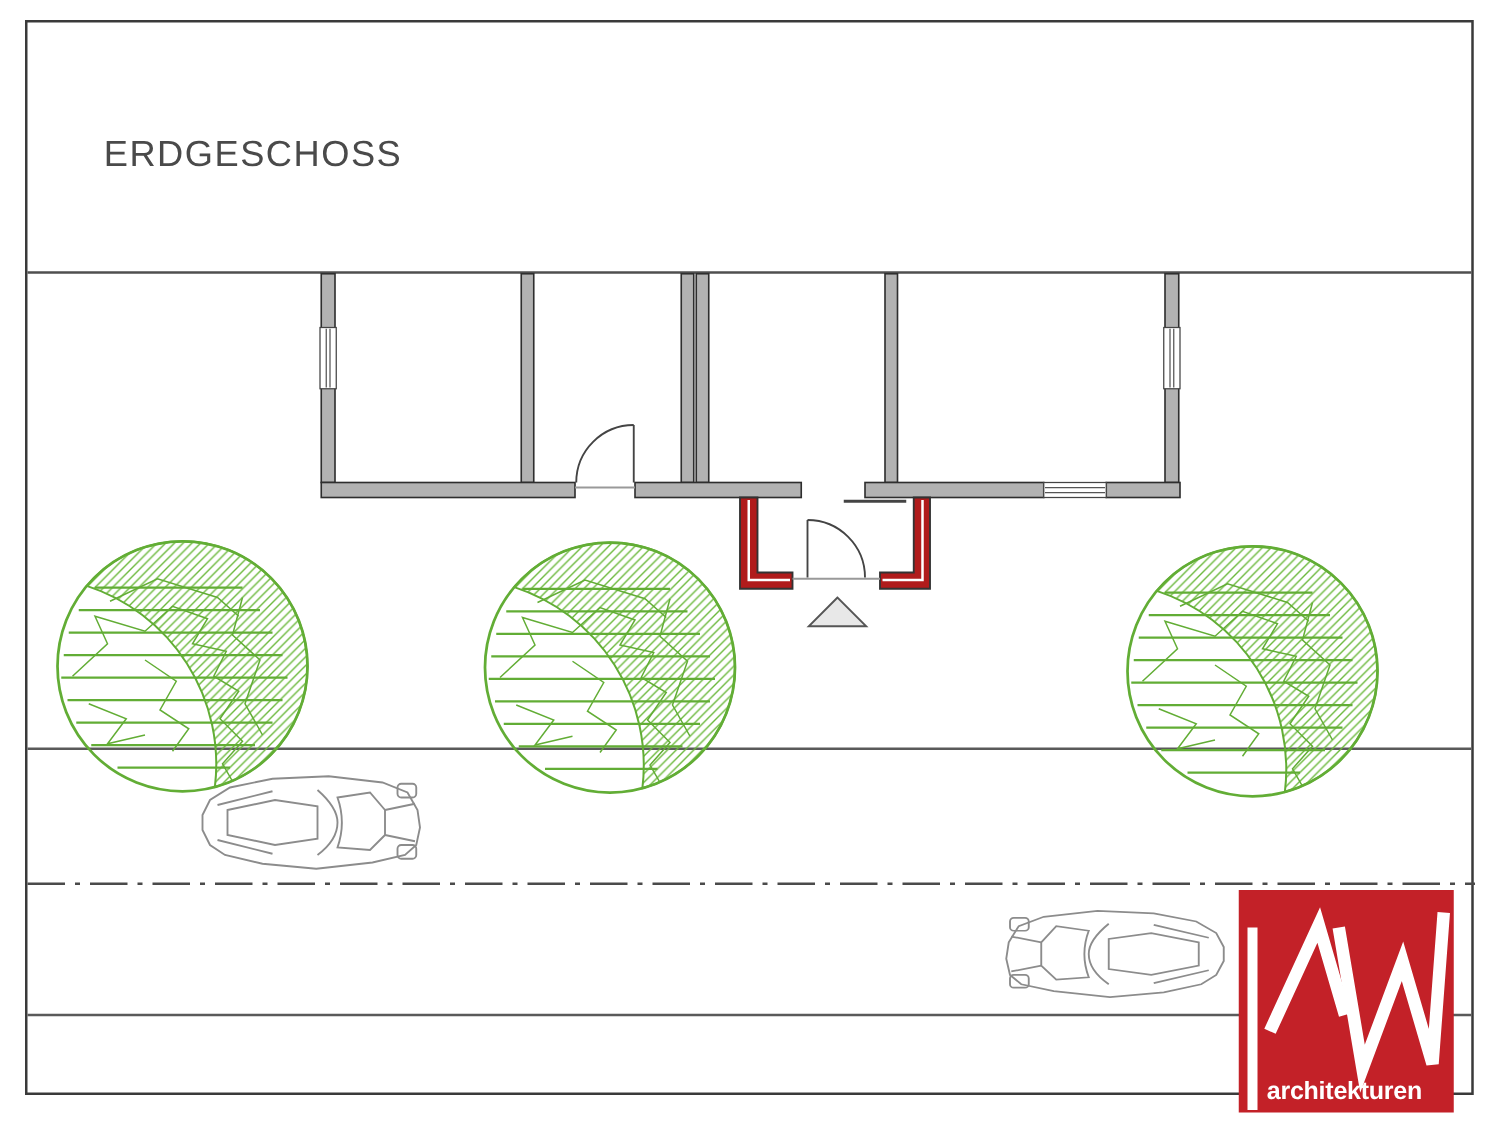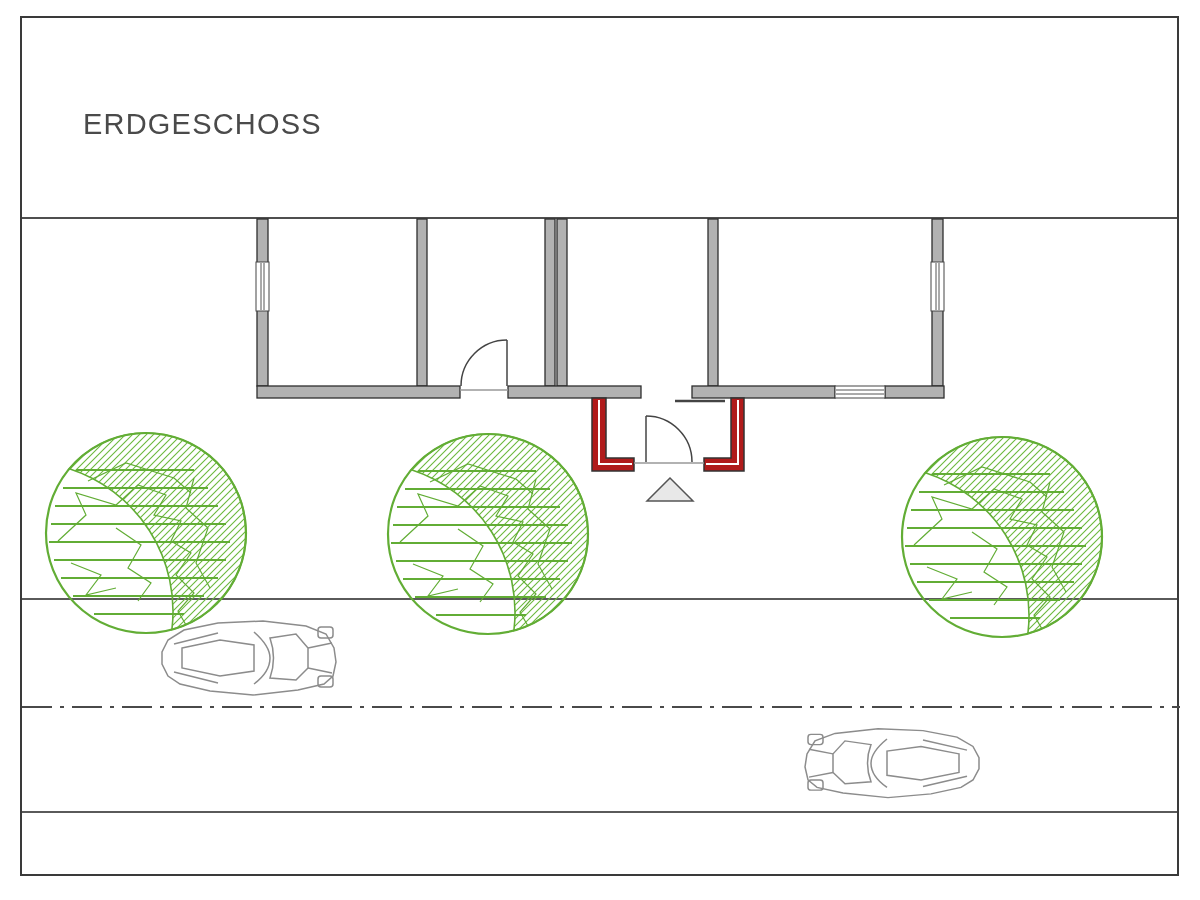--- a/index.html
+++ b/index.html
@@ -127,14 +127,22 @@
     </g>
 
     <g stroke="#8c8c8c">
       <use href="#car" xlink:href="#car" transform="translate(158,618)"></use>
       <use href="#car" xlink:href="#car" transform="translate(983,726) scale(-1,0.93)"></use>
     </g>
   </svg>
 
   <div class="title">ERDGESCHOSS</div>
 
+  <div class="logo">
+    <svg width="172" height="178" viewBox="0 0 172 178" xmlns="http://www.w3.org/2000/svg">
+      <rect x="7" y="30" width="8" height="146" fill="#ffffff"></rect>
+      <polyline points="25,113 64,28 85,100" fill="none" stroke="#ffffff" stroke-width="10"></polyline>
+      <polyline points="80,30 99,143 131,57 155,139 164,18" fill="none" stroke="#ffffff" stroke-width="10"></polyline>
+    </svg>
+    <div class="logo-text">architekturen</div>
+  </div>
 
 </div>
 
 </body></html>

